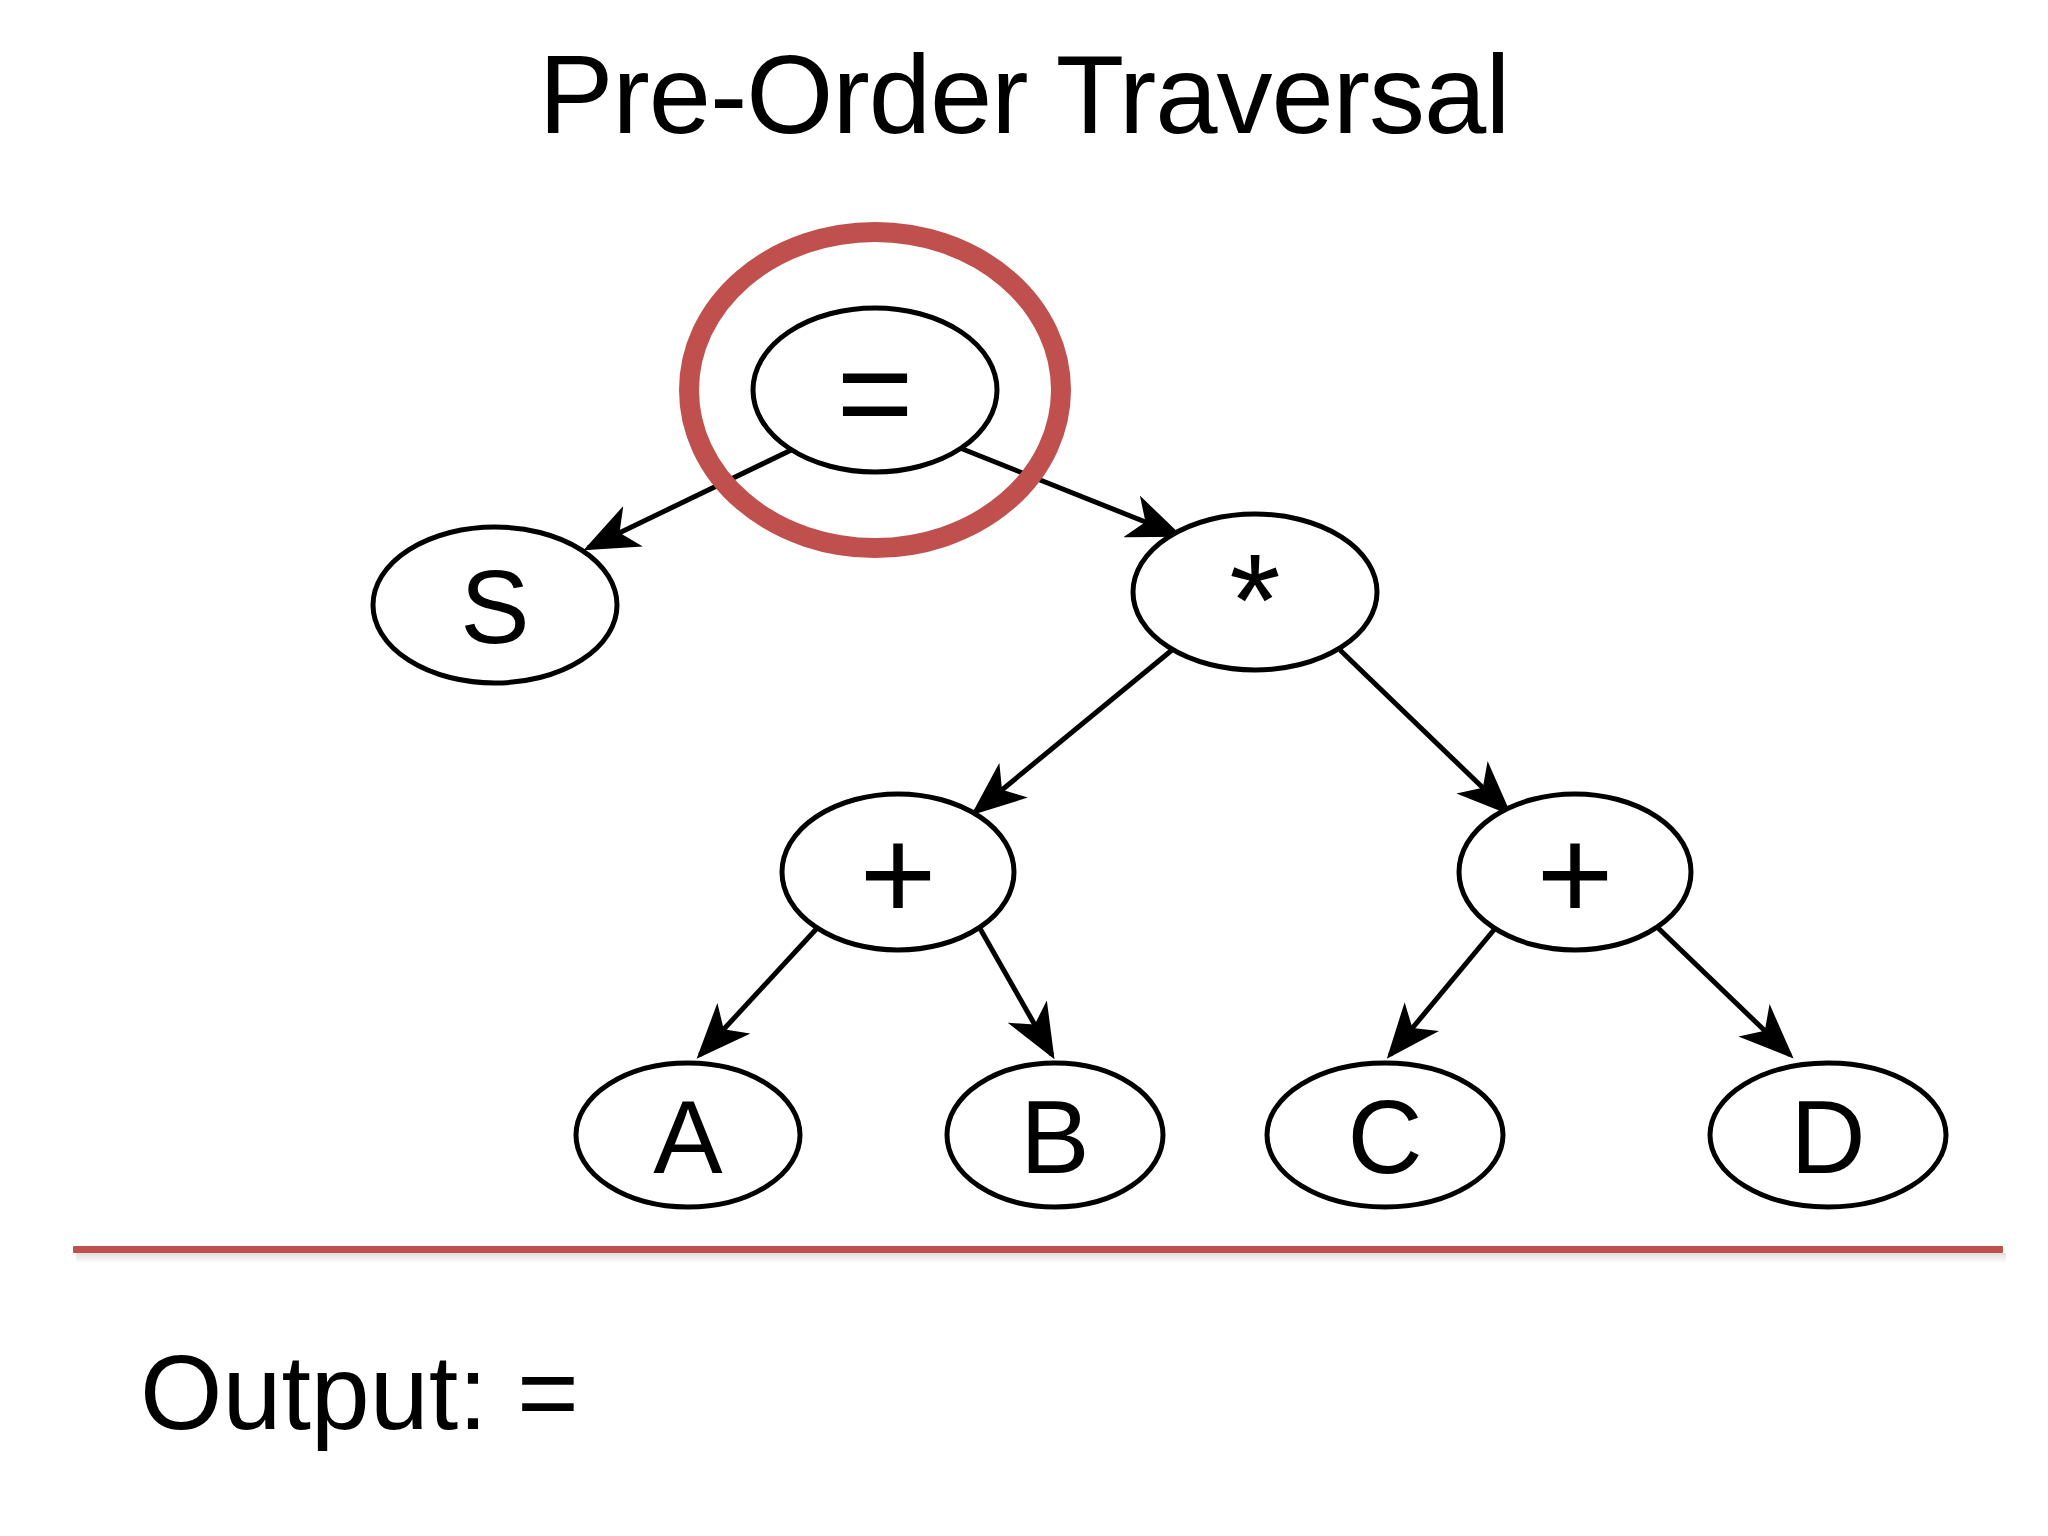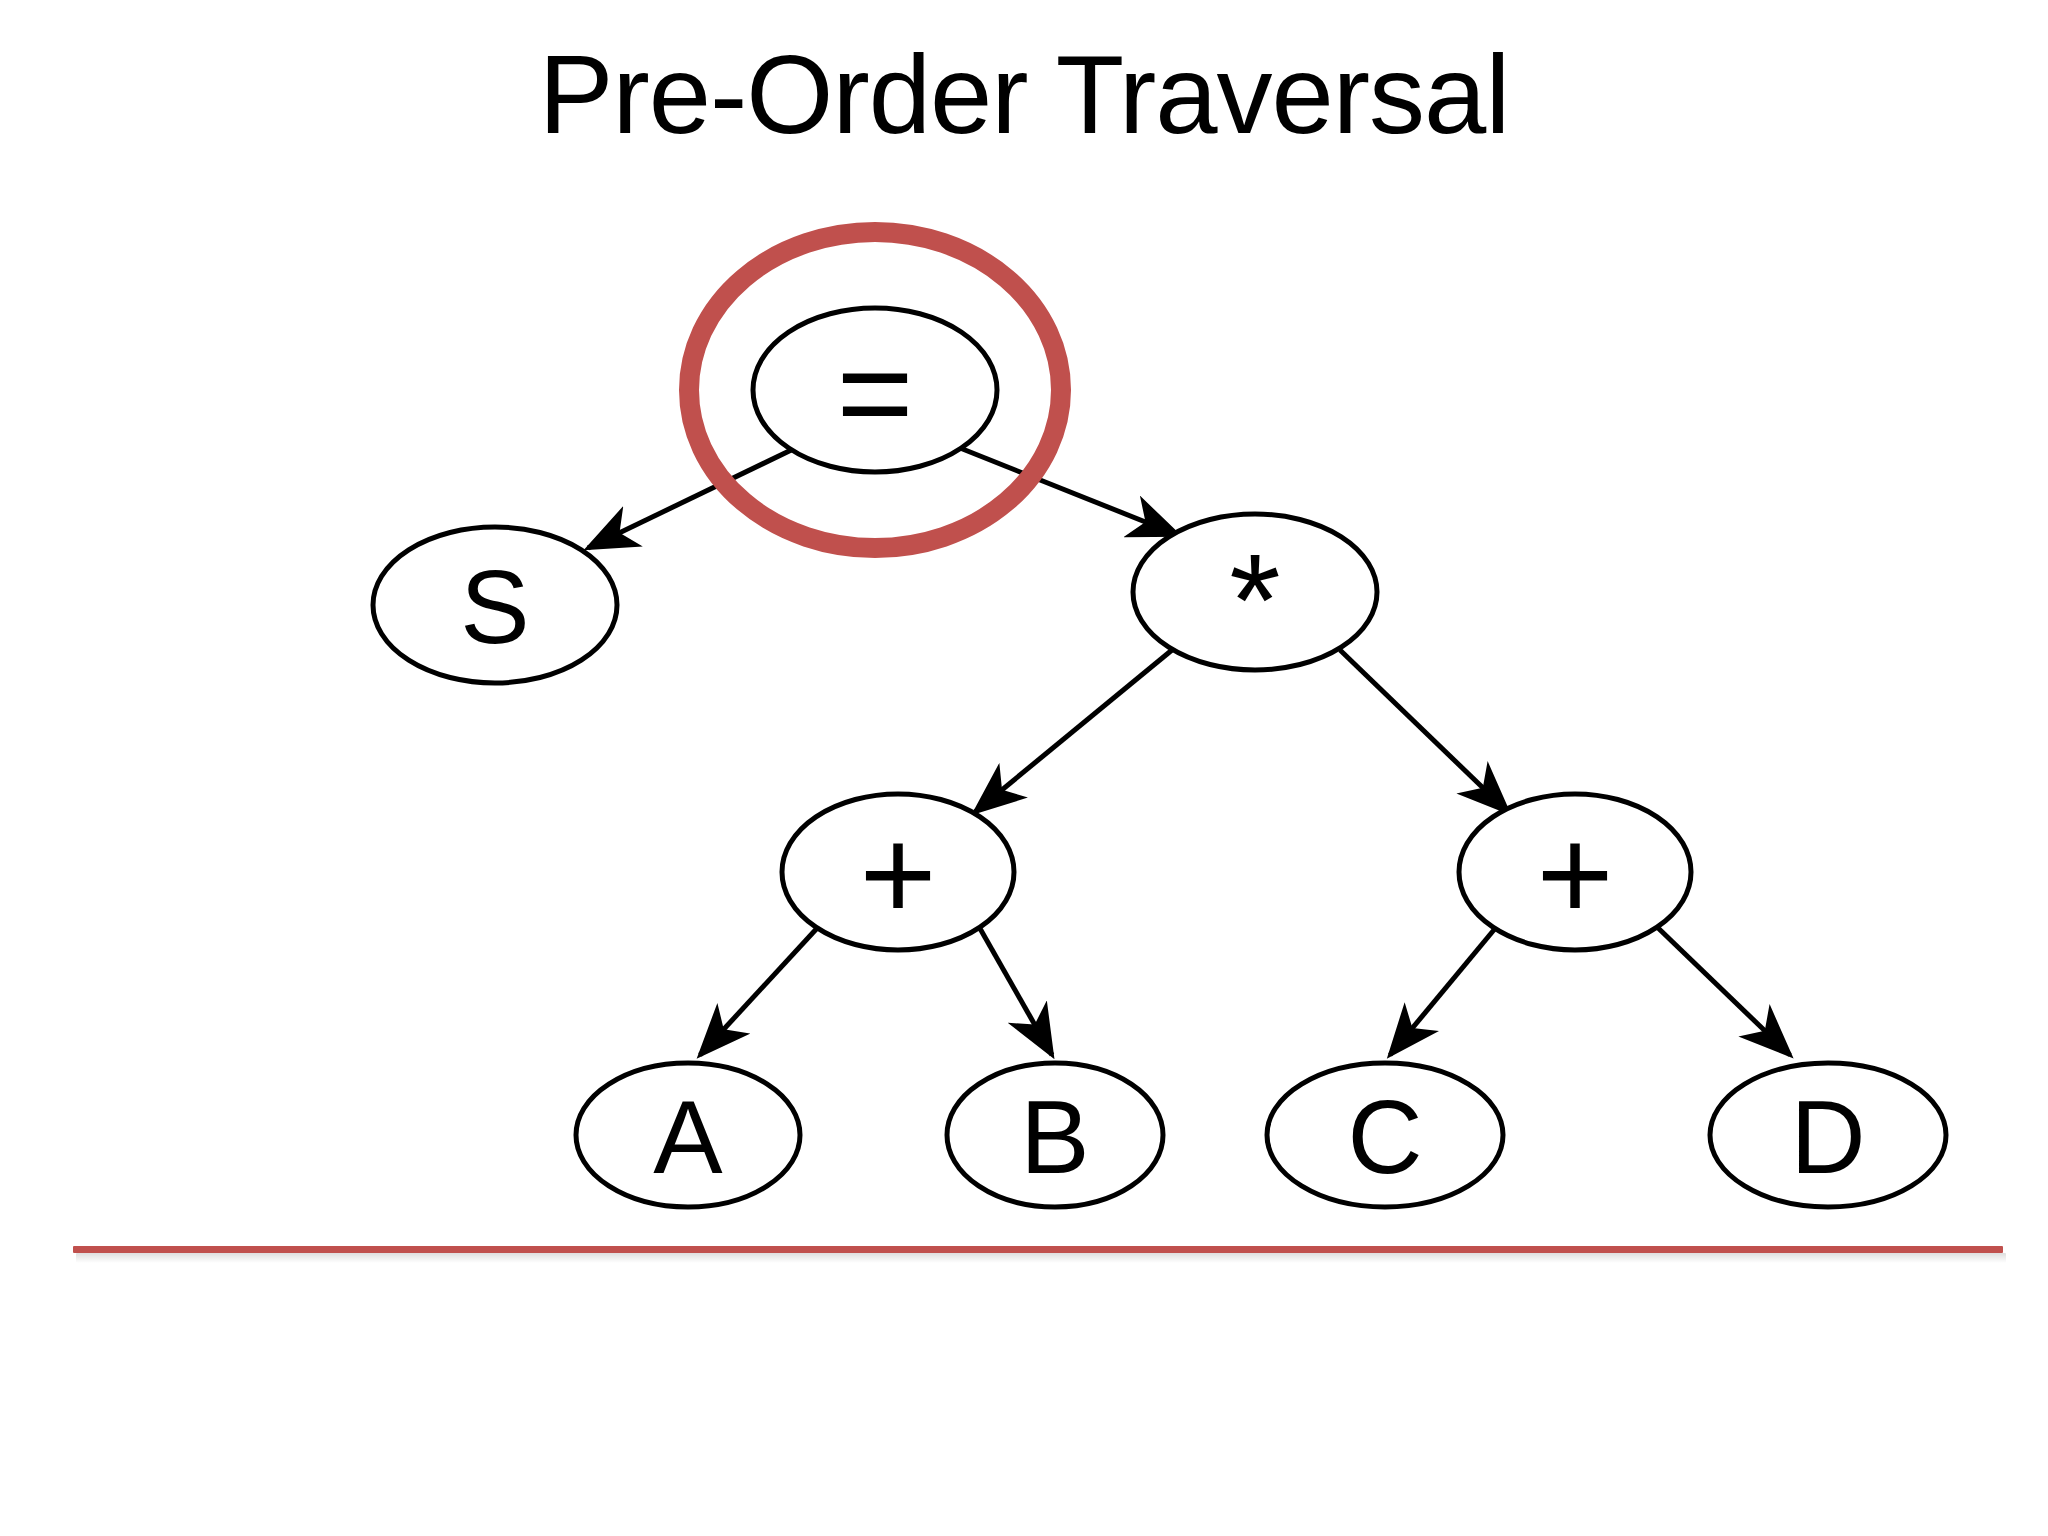--- a/index.html
+++ b/index.html
@@ -146,14 +146,15 @@
         <g>
           <ellipse cx="1828" cy="1135" rx="118" ry="72" class="node-ellipse"></ellipse>
           <text x="1828" y="1137" class="node-label">D</text>
         </g>
       </g>
   </svg>
 
   <div id="divider-shadow" style="left: 76px; top: 1253px; width: 1930px;"></div>
   <div id="divider" style="left: 73px; top: 1246px; width: 1930px; background: rgb(192, 80, 77);"></div>
 
+  <div id="output-line">Output: =</div>
 
 </div>
 
 </body></html>

